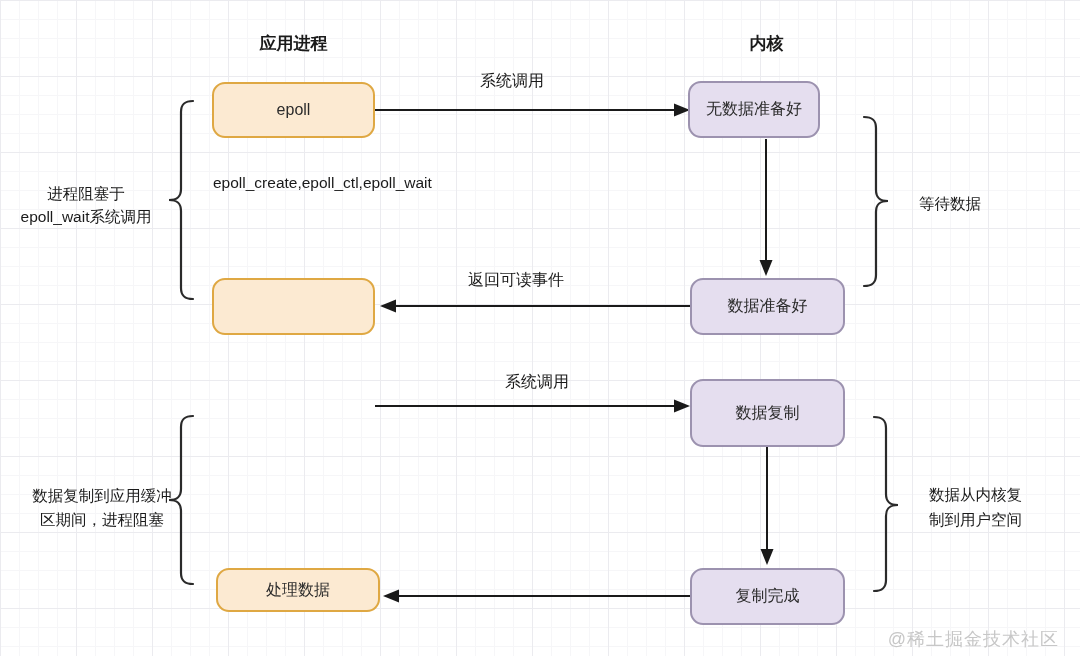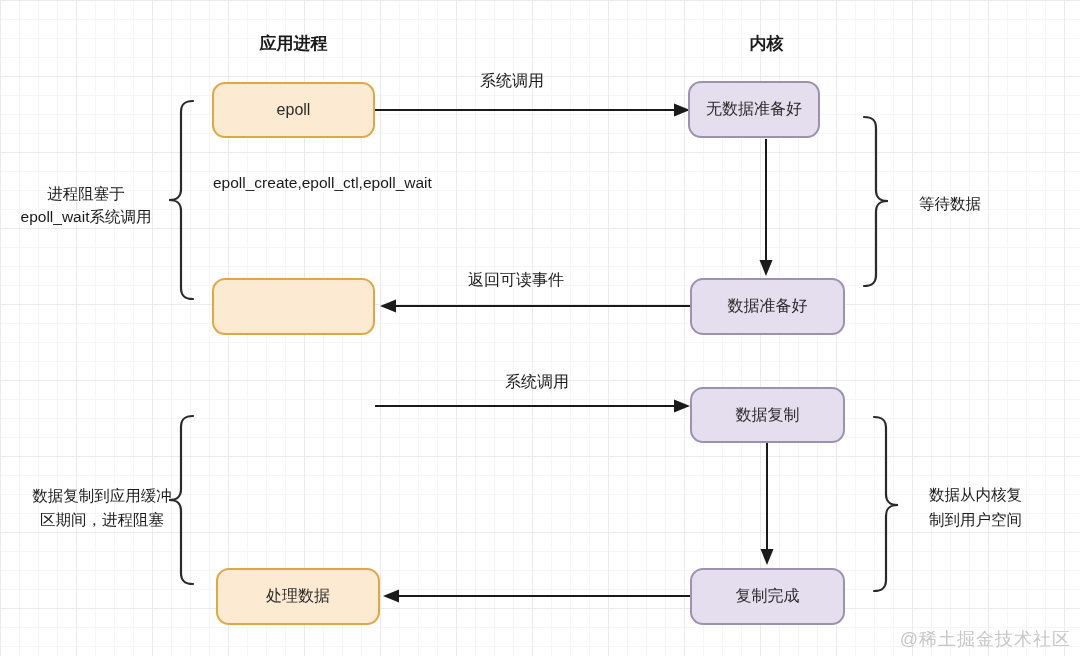--- a/index.html
+++ b/index.html
@@ -38,21 +38,21 @@
   }
   .note-text{
     position:absolute;z-index:2;
     font-size:15.5px;color:#1a1a1a;white-space:nowrap;
   }
   .brace-label{
     position:absolute;z-index:2;text-align:center;
     font-size:15.5px;color:#1a1a1a;line-height:23px;
   }
   .watermark{
-    position:absolute;z-index:2;right:9px;top:627px;
+    position:absolute;z-index:2;right:21px;top:627px;
     font-size:18px;color:#c7c7c7;letter-spacing:1px;
   }
 </style>
 </head>
 <body>
 
 <div class="canvas">
 
   <svg class="svg-layer" width="1080" height="656" viewBox="0 0 1080 656">
 
@@ -96,31 +96,31 @@
 
   <div class="col-header" style="left:212px;top:32px;width:163px;">应用进程</div>
   <div class="col-header" style="left:688px;top:32px;width:157px;">内核</div>
 
   <div class="node app-node" style="left:212px;top:82px;width:163px;height:56px;">
     <span>epoll</span>
   </div>
   <div class="node app-node" style="left:212px;top:278px;width:163px;height:57px;">
     <span></span>
   </div>
-  <div class="node app-node" style="left:216px;top:568px;width:164px;height:57px;text-align:center;">
+  <div class="node app-node" style="left:216px;top:568px;width:164px;height:44px;text-align:center;">
     <span>处理数据</span>
   </div>
 
   <div class="node kernel-node" style="left:688px;top:81px;width:132px;height:57px;">
     <span>无数据准备好</span>
   </div>
   <div class="node kernel-node" style="left:690px;top:278px;width:155px;height:57px;">
     <span>数据准备好</span>
   </div>
-  <div class="node kernel-node" style="left:690px;top:379px;width:155px;height:56px;margin-top:8px;">
+  <div class="node kernel-node" style="left:690px;top:379px;width:155px;height:68px;">
     <span>数据复制</span>
   </div>
   <div class="node kernel-node" style="left:690px;top:568px;width:155px;height:57px;">
     <span>复制完成</span>
   </div>
 
   <div class="flow-label" style="left:452px;top:71px;width:120px;">系统调用</div>
   <div class="flow-label" style="left:451px;top:270px;width:130px;">返回可读事件</div>
   <div class="flow-label" style="left:477px;top:372px;width:120px;">系统调用</div>
 

